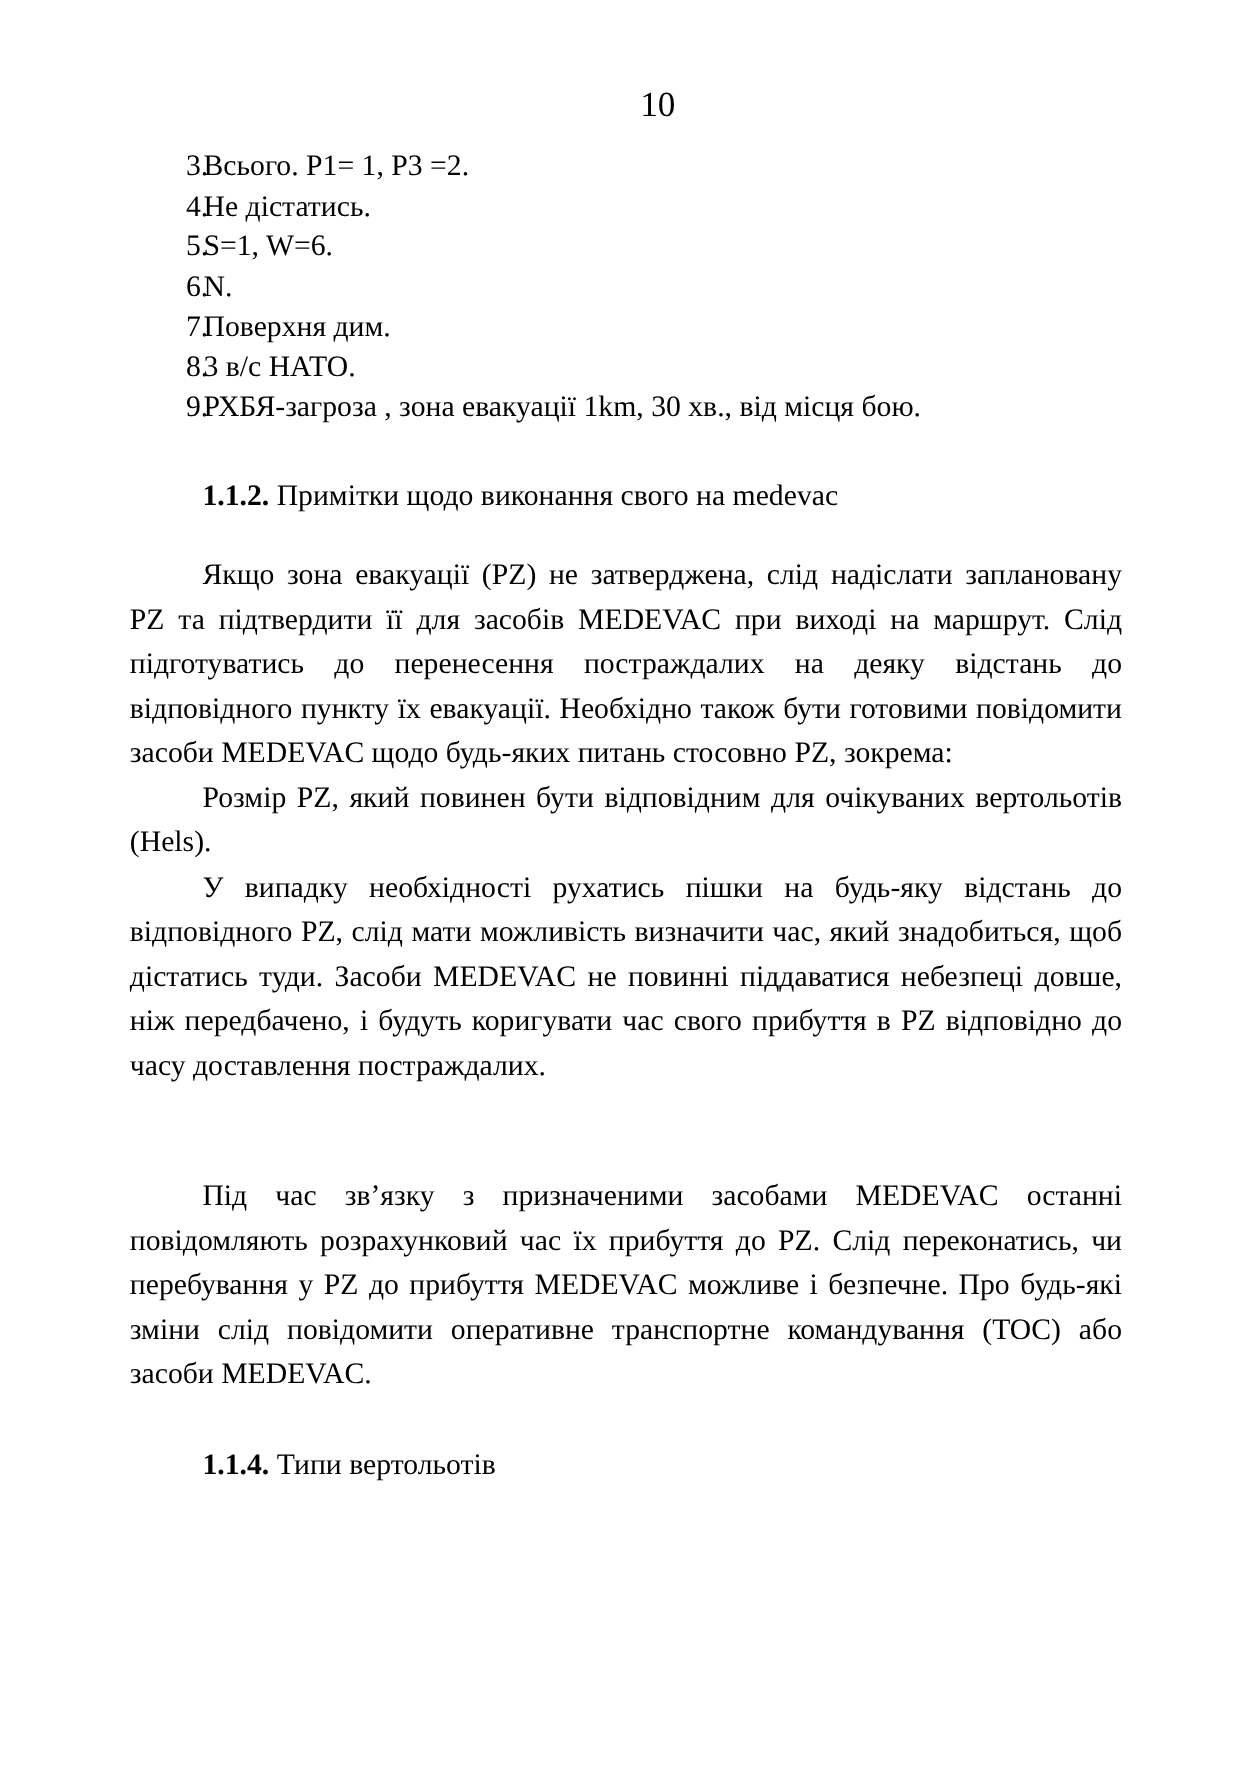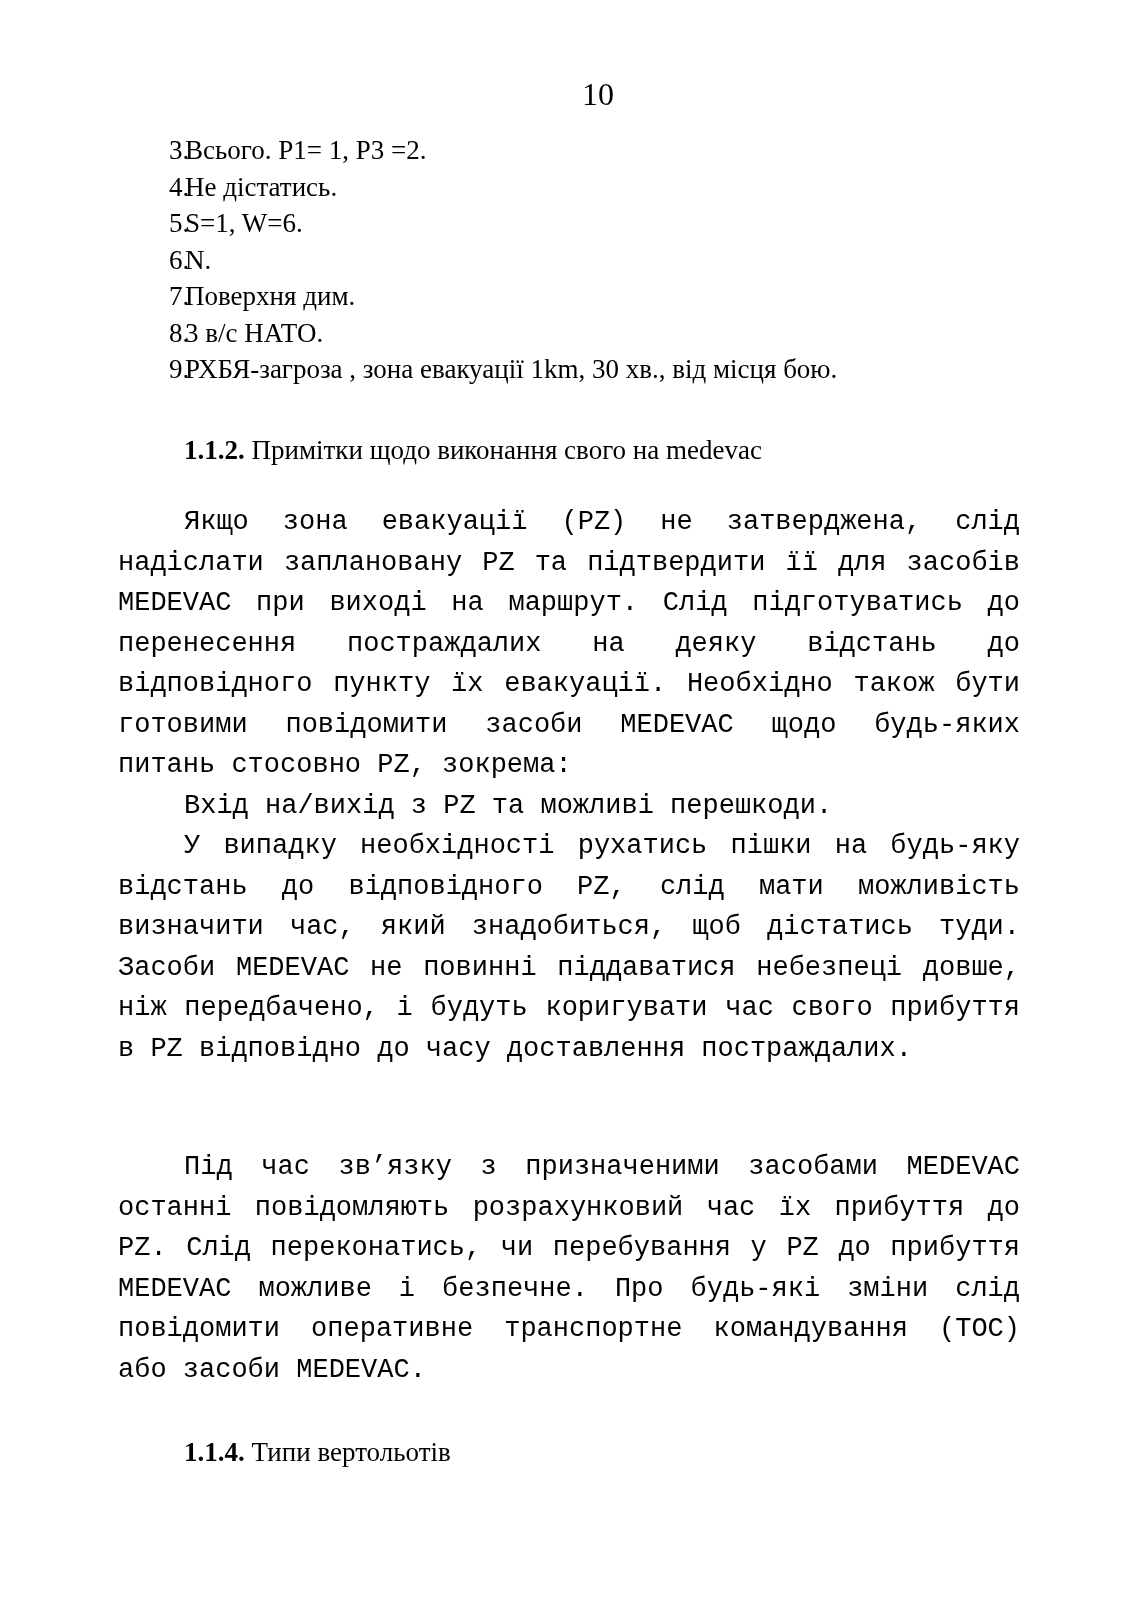--- a/index.html
+++ b/index.html
@@ -73,21 +73,20 @@
   }
   
   .para {
     font-size: 27px;
     line-height: 40.5px;
     text-align: justify;
     text-justify: inter-word;
     margin: 0;
     text-indent: 66px;
     hyphens: none;
-    font-family: Liberation Mono, monospace;
   }
   .gap-md { height: 34px; }
   .gap-lg { height: 44px; }
 </style>
 </head>
 <body>
 
 <div class="page">
 
   <div class="page-number">10</div>
@@ -118,21 +117,21 @@
       </li>
     </ol>
 
     <div class="gap-lg"></div>
 
     <p class="heading"><span class="hnum">1.1.2.</span><span> Примітки щодо виконання свого на medevac</span></p>
 
     <div class="gap-md"></div>
 
     <p class="para">Якщо зона евакуації (PZ) не затверджена, слід надіслати заплановану PZ та підтвердити її для засобів MEDEVAC при виході на маршрут. Слід підготуватись до перенесення постраждалих на деяку відстань до відповідного пункту їх евакуації. Необхідно також  бути готовими повідомити засоби MEDEVAC щодо будь-яких питань стосовно PZ, зокрема:</p>
-    <p class="para">Вхід на/вихід з PZ та можливі перешкоди.</p>
+    <p class="para">Розмір PZ, який повинен бути відповідним для очікуваних вертольотів (Hels).</p>
     <p class="para">У випадку необхідності рухатись пішки на будь-яку відстань до відповідного PZ, слід мати можливість визначити час, який знадобиться, щоб дістатись туди. Засоби MEDEVAC не повинні піддаватися небезпеці довше, ніж передбачено, і будуть коригувати час свого прибуття в PZ відповідно до часу доставлення постраждалих.</p>
 
     <div class="gap-lg"></div>
 
 
     <div class="gap-md"></div>
 
     <p class="para">Під час зв’язку з призначеними засобами MEDEVAC останні повідомляють розрахунковий час їх прибуття до PZ. Слід переконатись, чи перебування у PZ до прибуття MEDEVAC можливе і безпечне. Про будь-які зміни слід повідомити оперативне транспортне командування (TOC) або засоби MEDEVAC.</p>
 
     <div class="gap-lg"></div>

